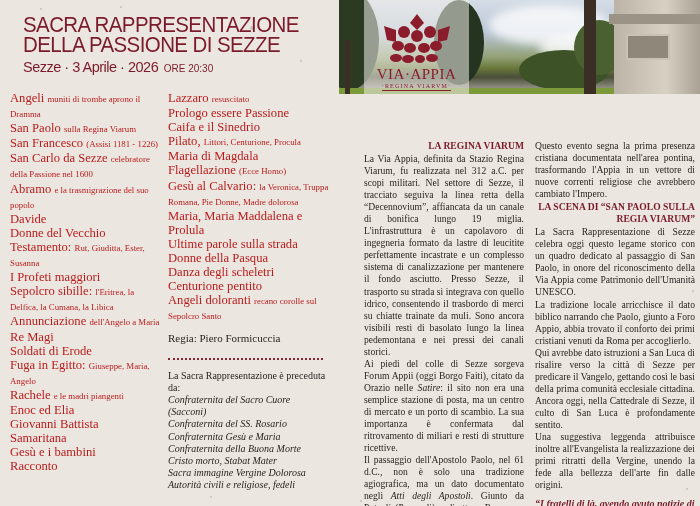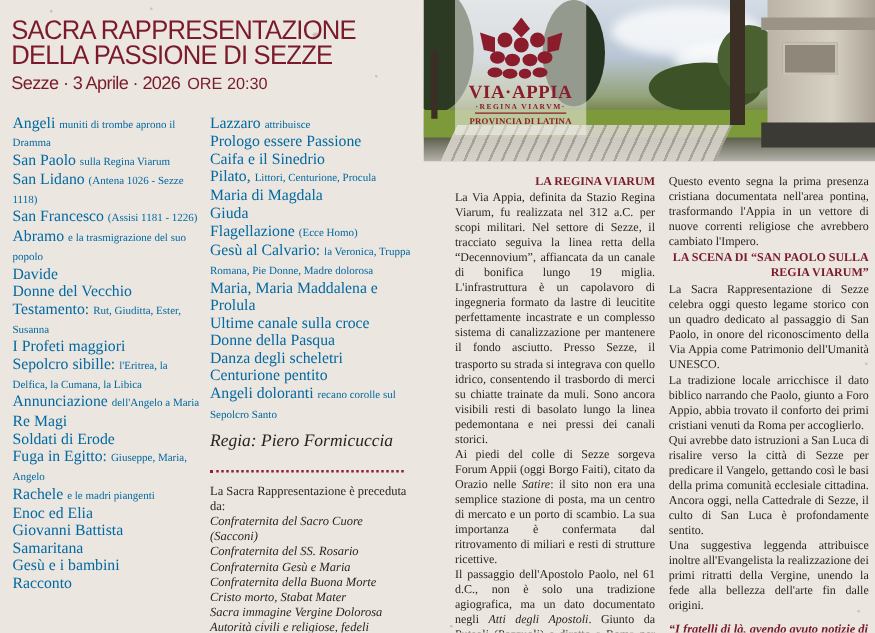--- a/index.html
+++ b/index.html
@@ -6,59 +6,58 @@
   html, body { width: 700px; height: 506px; overflow: hidden; }
   body {
     background: #ebe6e0;
     font-family: "DejaVu Serif", "Liberation Serif", serif;
     color: #2a2422;
     position: relative;
   }
   .speck { position: absolute; width: 2px; height: 2px; border-radius: 50%; background: #a9a29b; opacity: .55; }
 
   
-  .header { position: absolute; left: 9px; top: 14px; width: 330px; }
+  .header { position: absolute; left: 23px; top: 14px; width: 330px; }
   .title {
     font-family: "Liberation Sans", sans-serif;
     color: #7a1a2a;
     font-size: 20.5px;
     line-height: 20px;
     font-weight: normal;
     letter-spacing: -0.6px;
     text-transform: uppercase;
     transform: scaleY(1.05);
     transform-origin: left top;
   }
   .dateline {
     font-family: "Liberation Sans", sans-serif;
     color: #7a1a2a;
     margin-top: 5px;
     font-size: 14.5px;
     letter-spacing: -0.5px;
     white-space: nowrap;
   }
-  .dateline .time { font-size: 13px; letter-spacing: 0; margin-left: 2px; }
+  .dateline .time { font-size: 10px; letter-spacing: 0; margin-left: 2px; }
 
   
   .col { position: absolute; top: 91px; font-family: "Liberation Serif", serif; }
   .col1 { left: 10px; width: 152px; }
   .col2 { left: 168px; width: 162px; }
-  .role { font-size: 12.6px; line-height: 14.1px; color: #0369a1; }
+  .role { font-size: 12.6px; line-height: 14.1px; color: #b91c1c; }
   .role .detail { font-size: 8.8px; }
-  .regia { font-size: 14px; font-style: italic; margin-top: 8px; }
+  .regia { font-size: 11px; margin-top: 8px; }
   .dotline { border-top: 2px dotted #8a2434; margin: 14px 0 10px 0; width: 155px; }
   .proc { font-size: 10px; line-height: 12.2px; }
   .proc .it { font-style: italic; display: block; }
 
   
   .photo {
-    position: absolute; left: 339px; top: 0; width: 361px; height: 129px;
+    position: absolute; left: 339px; top: 0; width: 361px; height: 94px;
     overflow: hidden;
     background: linear-gradient(180deg, #d4dce6 0%, #b9c6d6 35%, #94a27a 60%, #6b7a3c 72%, #4a4e38 82%, #b5b2aa 100%);
-    font-weight: bold;
   }
   .sky-cloud { position: absolute; border-radius: 50%; background: rgba(255,255,255,.75); filter: blur(4px); }
   .tree { position: absolute; border-radius: 50%; background: #2c3a24; }
   .trunk { position: absolute; background: #3b2e24; }
   .grass { position: absolute; left: 0; right: 0; top: 88px; height: 22px; background: #7d9a3a; }
   .road { position: absolute; left: 20px; top: 100px; width: 220px; height: 29px; background: repeating-linear-gradient(90deg, #d8d4cc 0 8px, #a9a49b 8px 10px); transform: skewX(-25deg); opacity: .9; }
   .monument { position: absolute; left: 275px; top: 0; width: 86px; height: 108px; background: linear-gradient(90deg, #bbb4a6, #d7d1c4 60%, #a9a294); }
   .monument .cornice { position: absolute; left: -5px; right: 0; top: 14px; height: 10px; background: #9b9486; }
   .monument .relief { position: absolute; left: 12px; top: 34px; width: 44px; height: 26px; background: #8f887a; border: 2px solid #c9c2b3; }
   .monument .base { position: absolute; left: -5px; right: 0; bottom: -10px; height: 20px; background: #3c3a34; }
@@ -101,51 +100,50 @@
   <div class="title">della Passione di Sezze</div>
   <div class="dateline">
     <span>Sezze · 3 Aprile · 2026</span>
     <span class="time">ORE 20:30</span>
   </div>
 </div>
 
 <div class="col col1" id="cast1">
     <div class="role"><span>Angeli</span> <span class="detail">muniti di trombe aprono il Dramma</span></div>
     <div class="role"><span>San Paolo</span> <span class="detail">sulla Regina Viarum</span></div>
-    <div class="role"><span>San Lidano</span> <span class="detail">(Antena 1026 - Sezze 1118)</span></div>
     <div class="role"><span>San Francesco</span> <span class="detail">(Assisi 1181 - 1226)</span></div>
+    <div class="role"><span>San Carlo da Sezze</span> <span class="detail">celebratore della Passione nel 1600</span></div>
     <div class="role"><span>Abramo</span> <span class="detail">e la trasmigrazione del suo popolo</span></div>
     <div class="role"><span>Davide</span></div>
     <div class="role"><span>Donne del Vecchio Testamento:</span> <span class="detail">Rut, Giuditta, Ester, Susanna</span></div>
     <div class="role"><span>I Profeti maggiori</span></div>
     <div class="role"><span>Sepolcro sibille:</span> <span class="detail">l'Eritrea, la Delfica, la Cumana, la Libica</span></div>
     <div class="role"><span>Annunciazione</span> <span class="detail">dell'Angelo a Maria</span></div>
     <div class="role"><span>Re Magi</span></div>
     <div class="role"><span>Soldati di Erode</span></div>
     <div class="role"><span>Fuga in Egitto:</span> <span class="detail">Giuseppe, Maria, Angelo</span></div>
     <div class="role"><span>Rachele</span> <span class="detail">e le madri piangenti</span></div>
     <div class="role"><span>Enoc ed Elia</span></div>
     <div class="role"><span>Giovanni Battista</span></div>
     <div class="role"><span>Samaritana</span></div>
     <div class="role"><span>Gesù e i bambini</span></div>
     <div class="role"><span>Racconto</span> </div>
   </div>
 
 <div class="col col2">
   <div id="cast2">
-      <div class="role"><span>Lazzaro</span> <span class="detail">attribuisce</span></div>
+      <div class="role"><span>Lazzaro</span> <span class="detail">resuscitato</span></div>
       <div class="role"><span>Prologo essere Passione</span></div>
       <div class="role"><span>Caifa e il Sinedrio</span></div>
       <div class="role"><span>Pilato,</span> <span class="detail">Littori, Centurione, Procula</span></div>
       <div class="role"><span>Maria di Magdala</span></div>
-      <div class="role"><span>Giuda</span></div>
       <div class="role"><span>Flagellazione</span> <span class="detail">(Ecce Homo)</span></div>
       <div class="role"><span>Gesù al Calvario:</span> <span class="detail">la Veronica, Truppa Romana, Pie Donne, Madre dolorosa</span></div>
       <div class="role"><span>Maria, Maria Maddalena e Prolula</span></div>
-      <div class="role"><span>Ultime canale sulla croce</span></div>
+      <div class="role"><span>Ultime parole sulla strada</span></div>
       <div class="role"><span>Donne della Pasqua</span></div>
       <div class="role"><span>Danza degli scheletri</span></div>
       <div class="role"><span>Centurione pentito</span></div>
       <div class="role"><span>Angeli doloranti</span> <span class="detail">recano corolle sul Sepolcro Santo</span></div>
     </div>
   <div class="regia">Regia: Piero Formicuccia</div>
   <div class="dotline"></div>
   <div class="proc">
     <div>La Sacra Rappresentazione è preceduta da:</div>
     <div id="proc-items">

